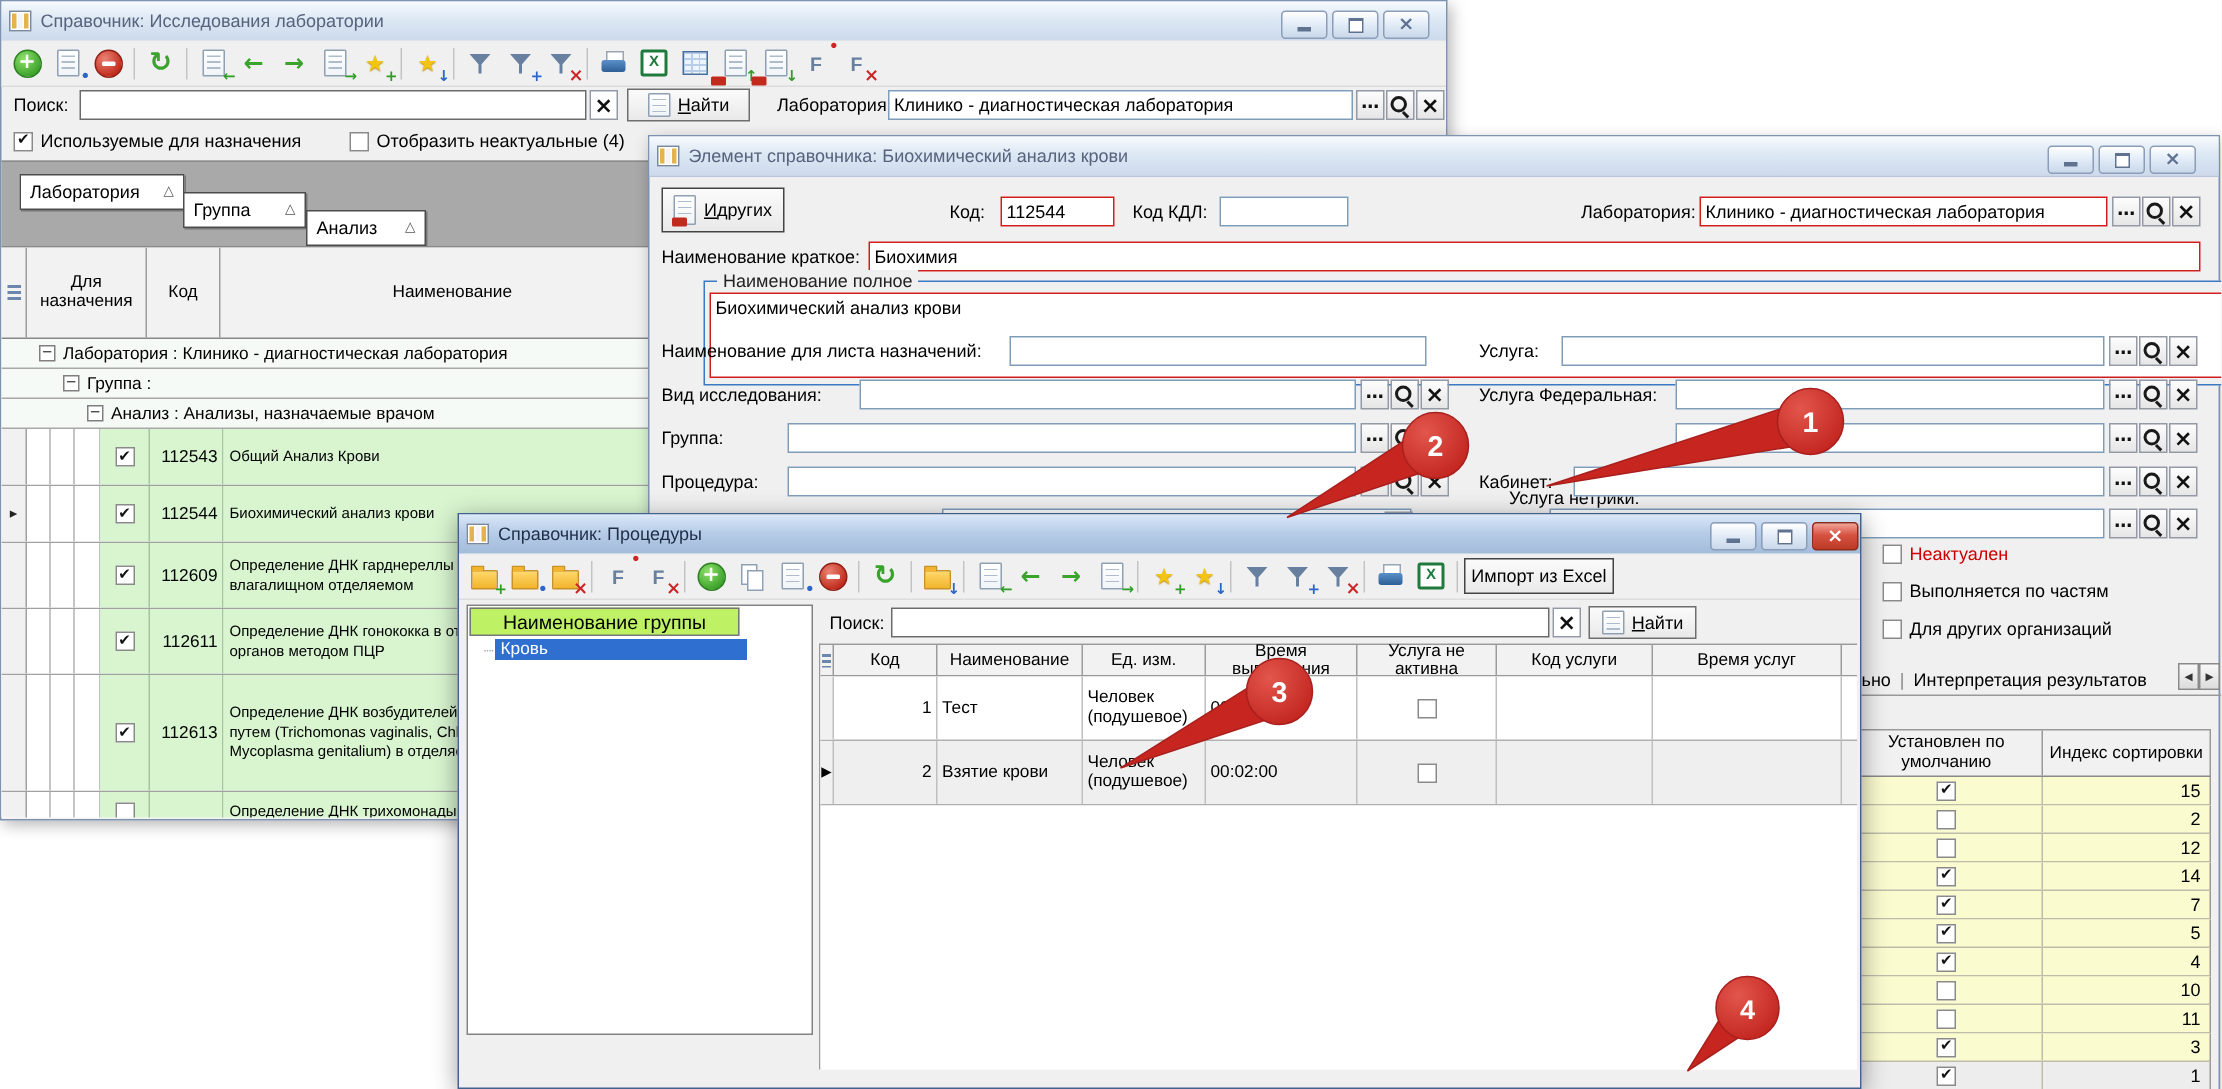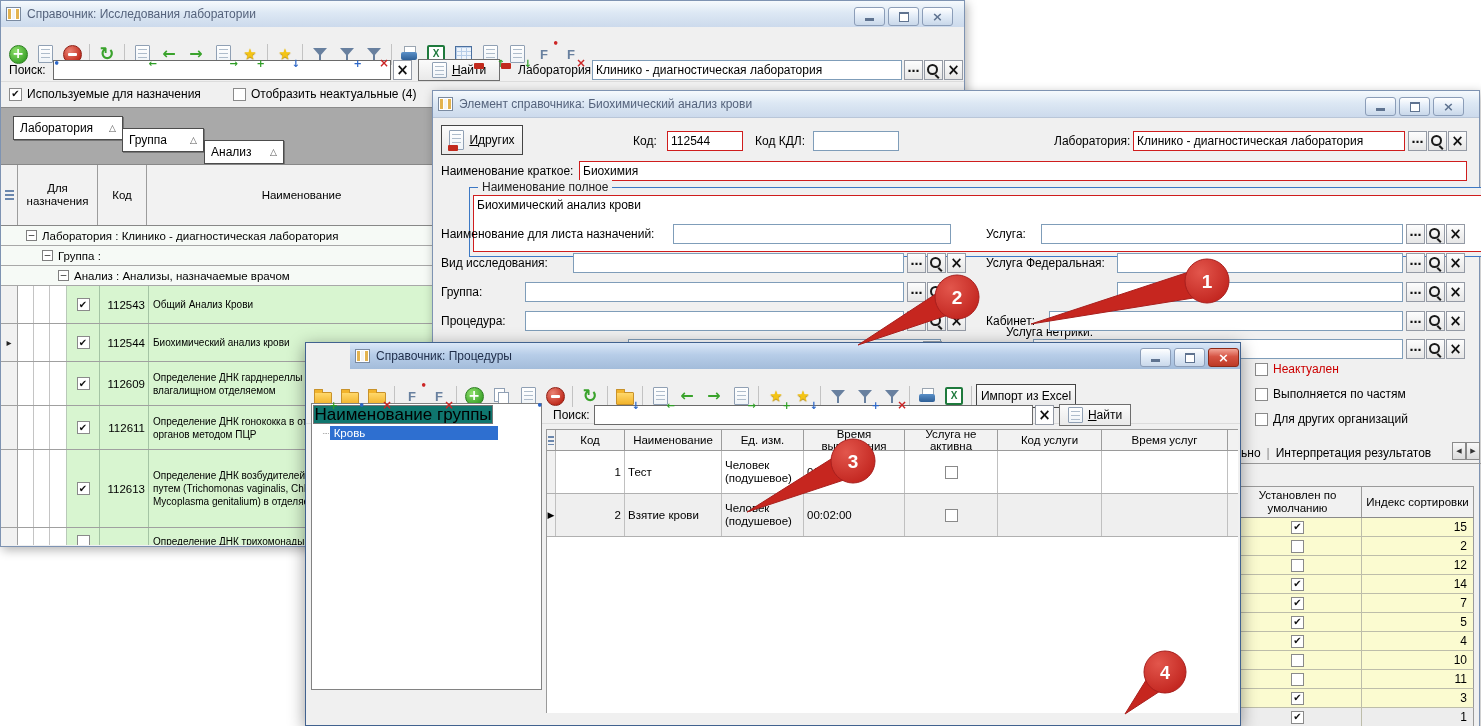--- a/index.html
+++ b/index.html
@@ -16,21 +16,21 @@
   .wb.min::after{content:"";width:9px;height:3px;background:#5f7390;margin-top:6px;}
   .wb.max::after{content:"";width:8px;height:7px;border:1px solid #5f7390;border-top-width:2px;background:#fff;}
   .wb.cls::after{content:"×";font:bold 13px/1 "DejaVu Sans",sans-serif;color:#5f7390;margin-top:-1px;}
   .wb.red{background:linear-gradient(#f2a396,#d65343 45%,#bd3a26);border-color:#8d2a18;}
   .wb.red::after{color:#fff;}
   .appico{width:15px;height:14px;min-width:15px;background:#fff;border:1px solid #7a8aa0;display:grid;grid-template-columns:1fr 1fr 1fr;gap:1px;padding:1px;box-sizing:border-box;}
   .appico i{background:#e3b34f;}
   .appico i:nth-child(2){background:#f4f4f4;}
 
   
-  .toolbar{position:absolute;left:0;right:0;display:flex;align-items:center;height:30px;background:#f0f0f0;border-bottom:1px solid #dcdcdc;padding:12px 4px;gap:1px;}
+  .toolbar{position:absolute;left:0;right:0;display:flex;align-items:center;height:30px;background:#f0f0f0;border-bottom:1px solid #dcdcdc;padding:0 4px;gap:1px;}
   .tsep{width:1px;height:21px;background:#c3c3c3;margin:0 3px;}
   .ti{width:26px;height:26px;display:inline-flex;align-items:center;justify-content:center;position:relative;}
   .dj{font-family:"DejaVu Sans",sans-serif;}
 
   
   .i-plus{width:17px;height:17px;border-radius:50%;background:radial-gradient(circle at 35% 30%,#8ee06a,#3ba22a 75%);border:1px solid #2c7f20;display:flex;align-items:center;justify-content:center;}
   .i-plus::after{content:"+";font:bold 14px/1 "DejaVu Sans",sans-serif;color:#fff;margin-top:-2px;}
   .i-minus{width:17px;height:17px;border-radius:50%;background:radial-gradient(circle at 35% 30%,#ea8273,#c02a1c 75%);border:1px solid #8f1f14;display:flex;align-items:center;justify-content:center;}
   .i-minus::after{content:"";width:9px;height:3px;background:#fff;border-radius:1px;}
   .i-refresh::after{content:"↻";font:bold 18px/1 "DejaVu Sans",sans-serif;color:#3aa32c;}
@@ -119,23 +119,23 @@
   .srow .c1{width:128px;min-width:128px;display:flex;align-items:center;justify-content:center;border-right:1px solid #bdbdaa;box-sizing:border-box;}
   .srow .c2{flex:1;display:flex;align-items:center;justify-content:flex-end;padding-right:6px;font-size:12px;}
   .tabstrip{position:absolute;left:795px;top:348px;width:253px;height:24px;border-bottom:1px solid #999;display:flex;align-items:flex-end;overflow:hidden;}
   .tabtxt{font-size:12px;padding:3px 6px;white-space:nowrap;}
   .tabbtn{width:14px;height:18px;background:linear-gradient(#f8f8f8,#dcdcdc);border:1px solid #8a8a8a;display:flex;align-items:center;justify-content:center;box-sizing:border-box;}
   .tabbtn::after{font:7px/1 "DejaVu Sans",sans-serif;color:#333;}
   .tabbtn.l::after{content:"◀";} .tabbtn.r::after{content:"▶";}
 
   
   .w3{border:1px solid #41628f;}
-  .w3 .titlebar{background:linear-gradient(#dbe8f8,#b7cde8 45%,#a3bcda);border-bottom:1px solid #8aa4c6;margin-left:44px;}
+  .w3 .titlebar{background:linear-gradient(#dbe8f8,#b7cde8 45%,#a3bcda);border-bottom:1px solid #8aa4c6;}
   .tree{position:absolute;left:5px;top:60px;width:231px;height:287px;background:#fff;border:1px solid #828282;box-sizing:border-box;}
-  .treehdr{position:absolute;left:1px;top:1px;width:180px;height:19px;background:#0f766e;border:1px solid #777;box-sizing:border-box;display:flex;align-items:center;justify-content:center;font-size:17px;}
+  .treehdr{position:absolute;left:1px;top:1px;width:180px;height:19px;background:#bef264;border:1px solid #777;box-sizing:border-box;display:flex;align-items:center;justify-content:center;font-size:13px;}
   .treeitem{position:absolute;left:10px;top:22px;display:flex;align-items:center;font-size:11.5px;}
   .treeitem::before{content:"····";color:#999;font-size:8px;letter-spacing:-1px;margin-right:1px;}
   .treeitem .hl{background:#2e6fd0;color:#fff;padding:1px 4px;min-width:160px;}
   .g3{position:absolute;left:240px;top:86px;width:691px;background:#fff;border-top:1px solid #9a9a9a;border-left:1px solid #9a9a9a;}
   .g3 .hrow{display:flex;height:20px;background:#f2f2f2;border-bottom:1px solid #9a9a9a;}
   .g3 .hc{display:flex;align-items:center;justify-content:center;font-size:11.5px;border-right:1px solid #9c9c9c;box-sizing:border-box;text-align:center;}
   .g3 .drow{display:flex;height:42px;border-bottom:1px solid #b0b0b0;background:#fff;}
   .g3 .drow.sel{background:#efefef;}
   .g3 .dc{border-right:1px solid #c0c0c0;box-sizing:border-box;font-size:11.5px;line-height:13px;display:flex;align-items:center;padding:1px 3px;overflow:hidden;}
   .botbar{position:absolute;left:0;right:0;top:350px;height:32px;background:#f0f0f0;border-top:1px solid #aaa;}

